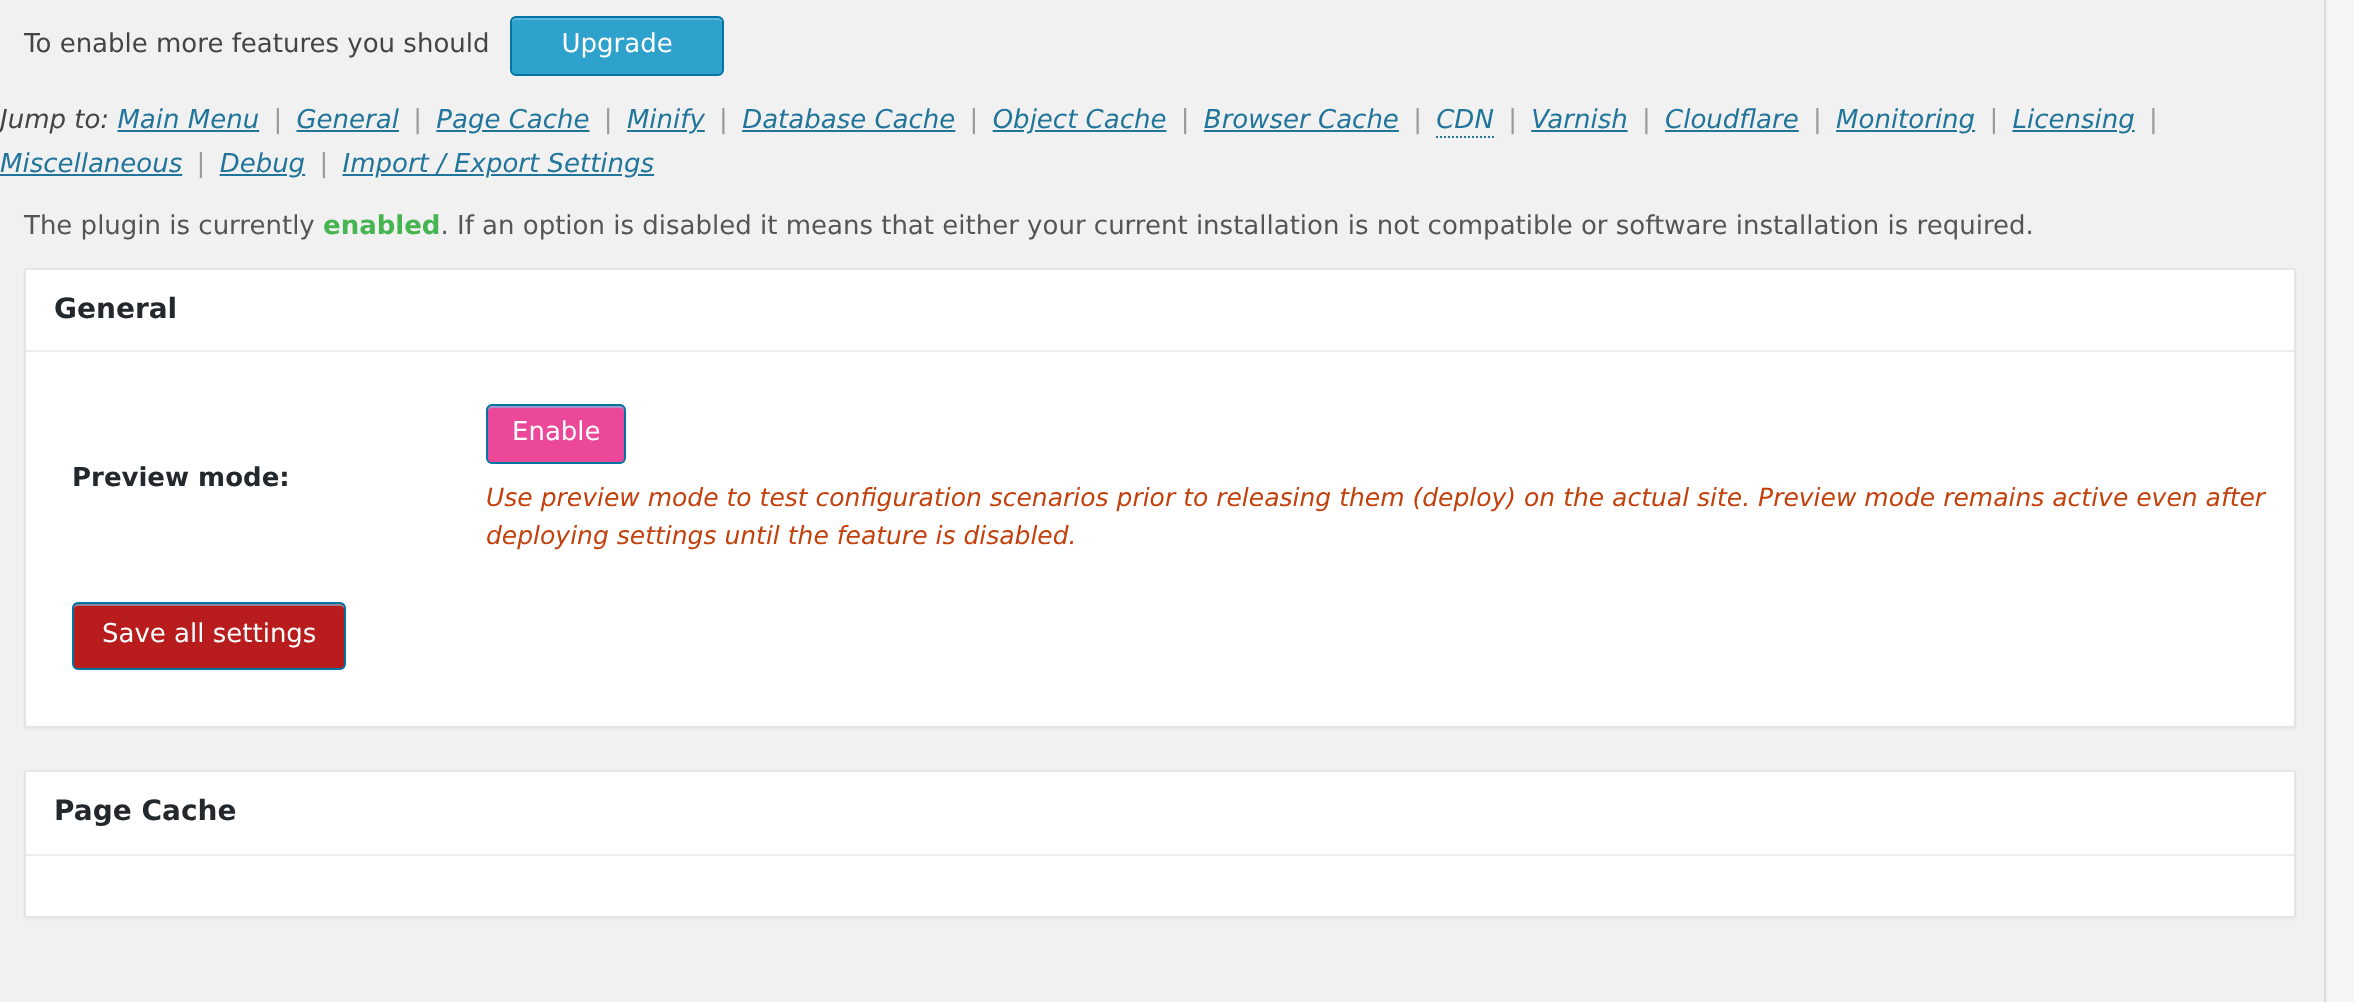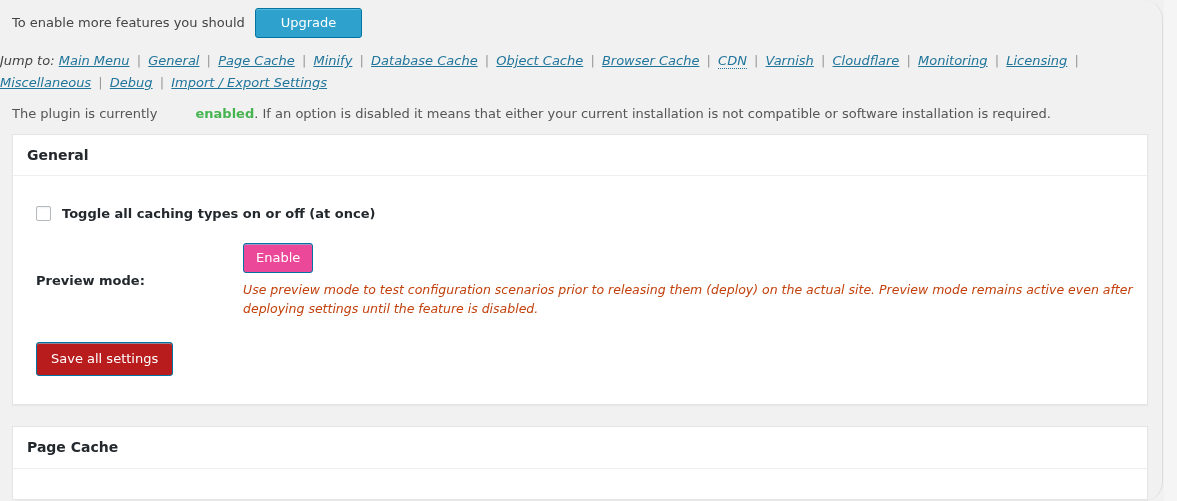--- a/index.html
+++ b/index.html
@@ -17,21 +17,20 @@
     -webkit-font-smoothing: antialiased;
   }
   .page {
     position: relative;
     width: 1163px;
     height: 501px;
     background: #f1f1f1;
     border-right: 1px solid #dcdcdc;
     box-sizing: border-box;
     overflow: hidden;
-    border-radius: 19px;
   }
   .right-gutter {
     position: absolute;
     top: 0;
     left: 1164px;
     width: 13px;
     height: 501px;
     background: #f5f5f5;
   }
 
@@ -88,21 +87,20 @@
   
   .statusline {
     padding: 6px 12px 10px 12px;
     font-size: 13px;
     color: #555;
     line-height: 1.5;
   }
   .statusline .enabled {
     color: #46b450;
     font-weight: bold;
-    margin-left: 34px;
   }
 
   
   .panel {
     margin: 0 14px 0 12px;
     background: #fff;
     border: 1px solid #e5e5e5;
     box-shadow: 0 1px 1px rgba(0,0,0,0.04);
   }
   .panel + .panel {
@@ -228,24 +226,20 @@
   </div>
 
   <div class="statusline">
     <span>The plugin is currently </span><span class="enabled">enabled</span><span>. If an option is disabled it means that either your current installation is not compatible or software installation is required.</span>
   </div>
 
   <div class="panel">
     <div class="panel-header">General</div>
     <div class="panel-body">
 
-      <div class="checkbox-row">
-        <span class="cb"></span>
-        <span class="cb-label">Toggle all caching types on or off (at once)</span>
-      </div>
 
       <div class="row">
         <div class="row-label">Preview mode:</div>
         <div class="row-field">
           <button class="btn-enable">Enable</button>
           <div class="help">Use preview mode to test configuration scenarios prior to releasing them (deploy) on the actual site. Preview mode remains active even after deploying settings until the feature is disabled.</div>
         </div>
       </div>
 
       <div class="submit-row">

